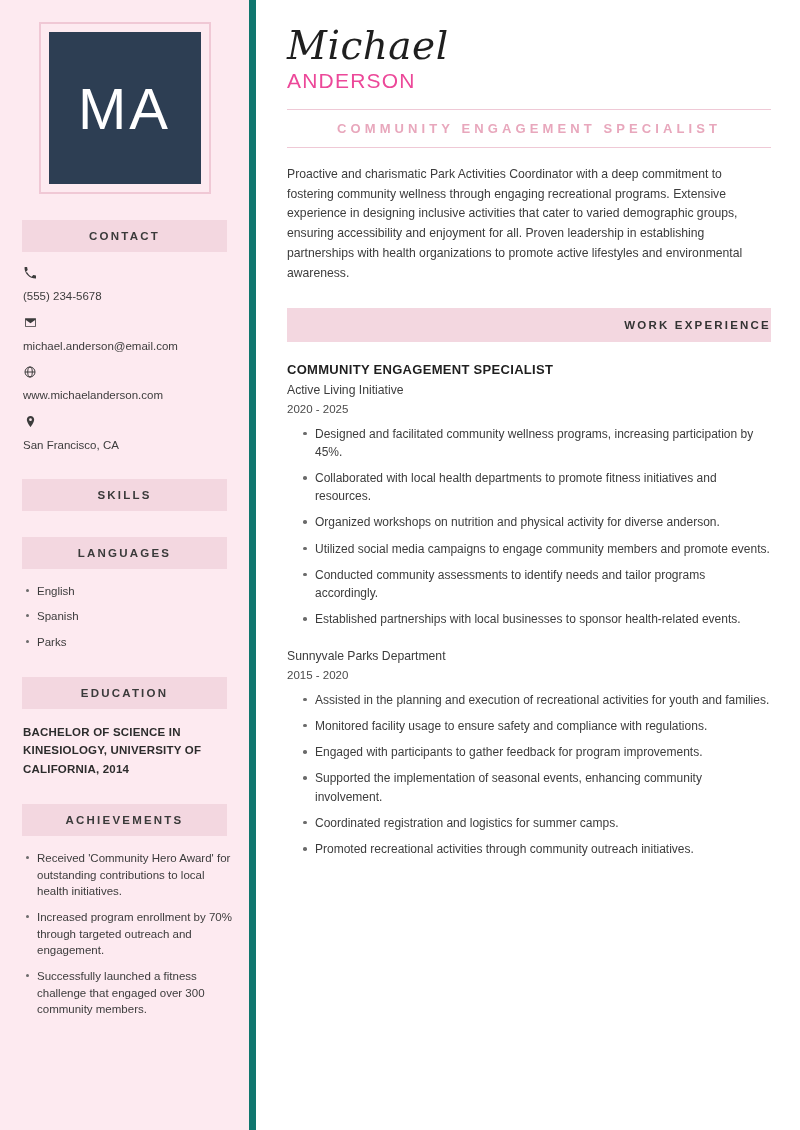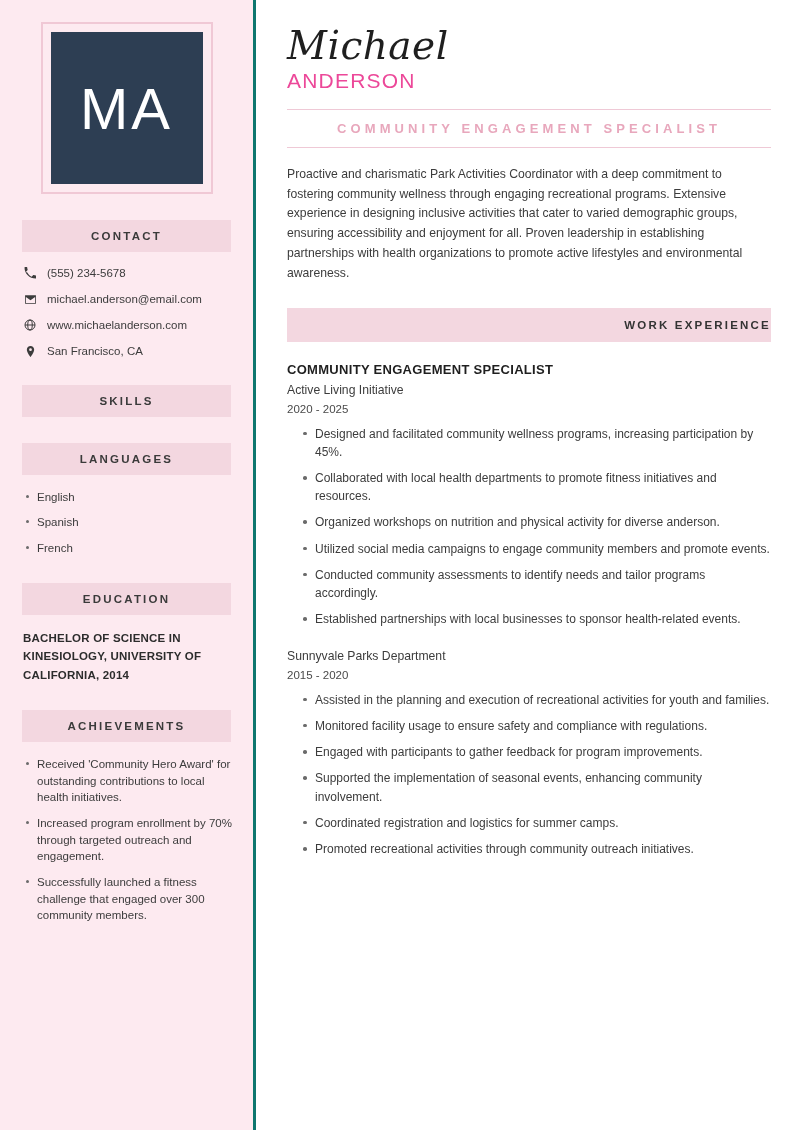--- a/index.html
+++ b/index.html
@@ -20,21 +20,21 @@
     height: 1130px;
     display: flex;
     background: #ffffff;
   }
 
   
   .sidebar {
     width: 256px;
     min-width: 256px;
     background: #fdeaf0;
-    border-right: 3px solid #0f766e;
+    border-right: 7px solid #0f766e;
     box-sizing: border-box;
     padding: 0 17px;
   }
   .monogram-wrap {
     margin: 22px 0 0 0;
     display: flex;
     justify-content: center;
   }
   .monogram-outer {
     width: 172px;
@@ -77,20 +77,21 @@
     list-style: none;
   }
   .contact-item {
     display: flex;
     align-items: flex-start;
     gap: 10px;
     margin-bottom: 11px;
     font-size: 11.5px;
     color: #3c3c3c;
     line-height: 1.3;
+    flex-direction: column;
   }
   .contact-item .ic {
     width: 14px;
     min-width: 14px;
     display: flex;
     justify-content: center;
     align-items: center;
     padding-top: 1px;
   }
   .contact-item .ic svg { display: block; }
@@ -267,21 +268,21 @@
         <span>San Francisco, CA</span>
       </li>
     </ul>
 
     <div class="side-heading">SKILLS</div>
 
     <div class="side-heading">LANGUAGES</div>
     <ul class="bullets">
       <li>English</li>
       <li>Spanish</li>
-      <li>French</li>
+      <li>Parks</li>
     </ul>
 
     <div class="side-heading">EDUCATION</div>
     <div class="edu-block">BACHELOR OF SCIENCE IN KINESIOLOGY, UNIVERSITY OF CALIFORNIA, 2014</div>
 
     <div class="side-heading">ACHIEVEMENTS</div>
     <ul class="bullets">
       <li>Received 'Community Hero Award' for outstanding contributions to local health initiatives.</li>
       <li>Increased program enrollment by 70% through targeted outreach and engagement.</li>
       <li>Successfully launched a fitness challenge that engaged over 300 community members.</li>

